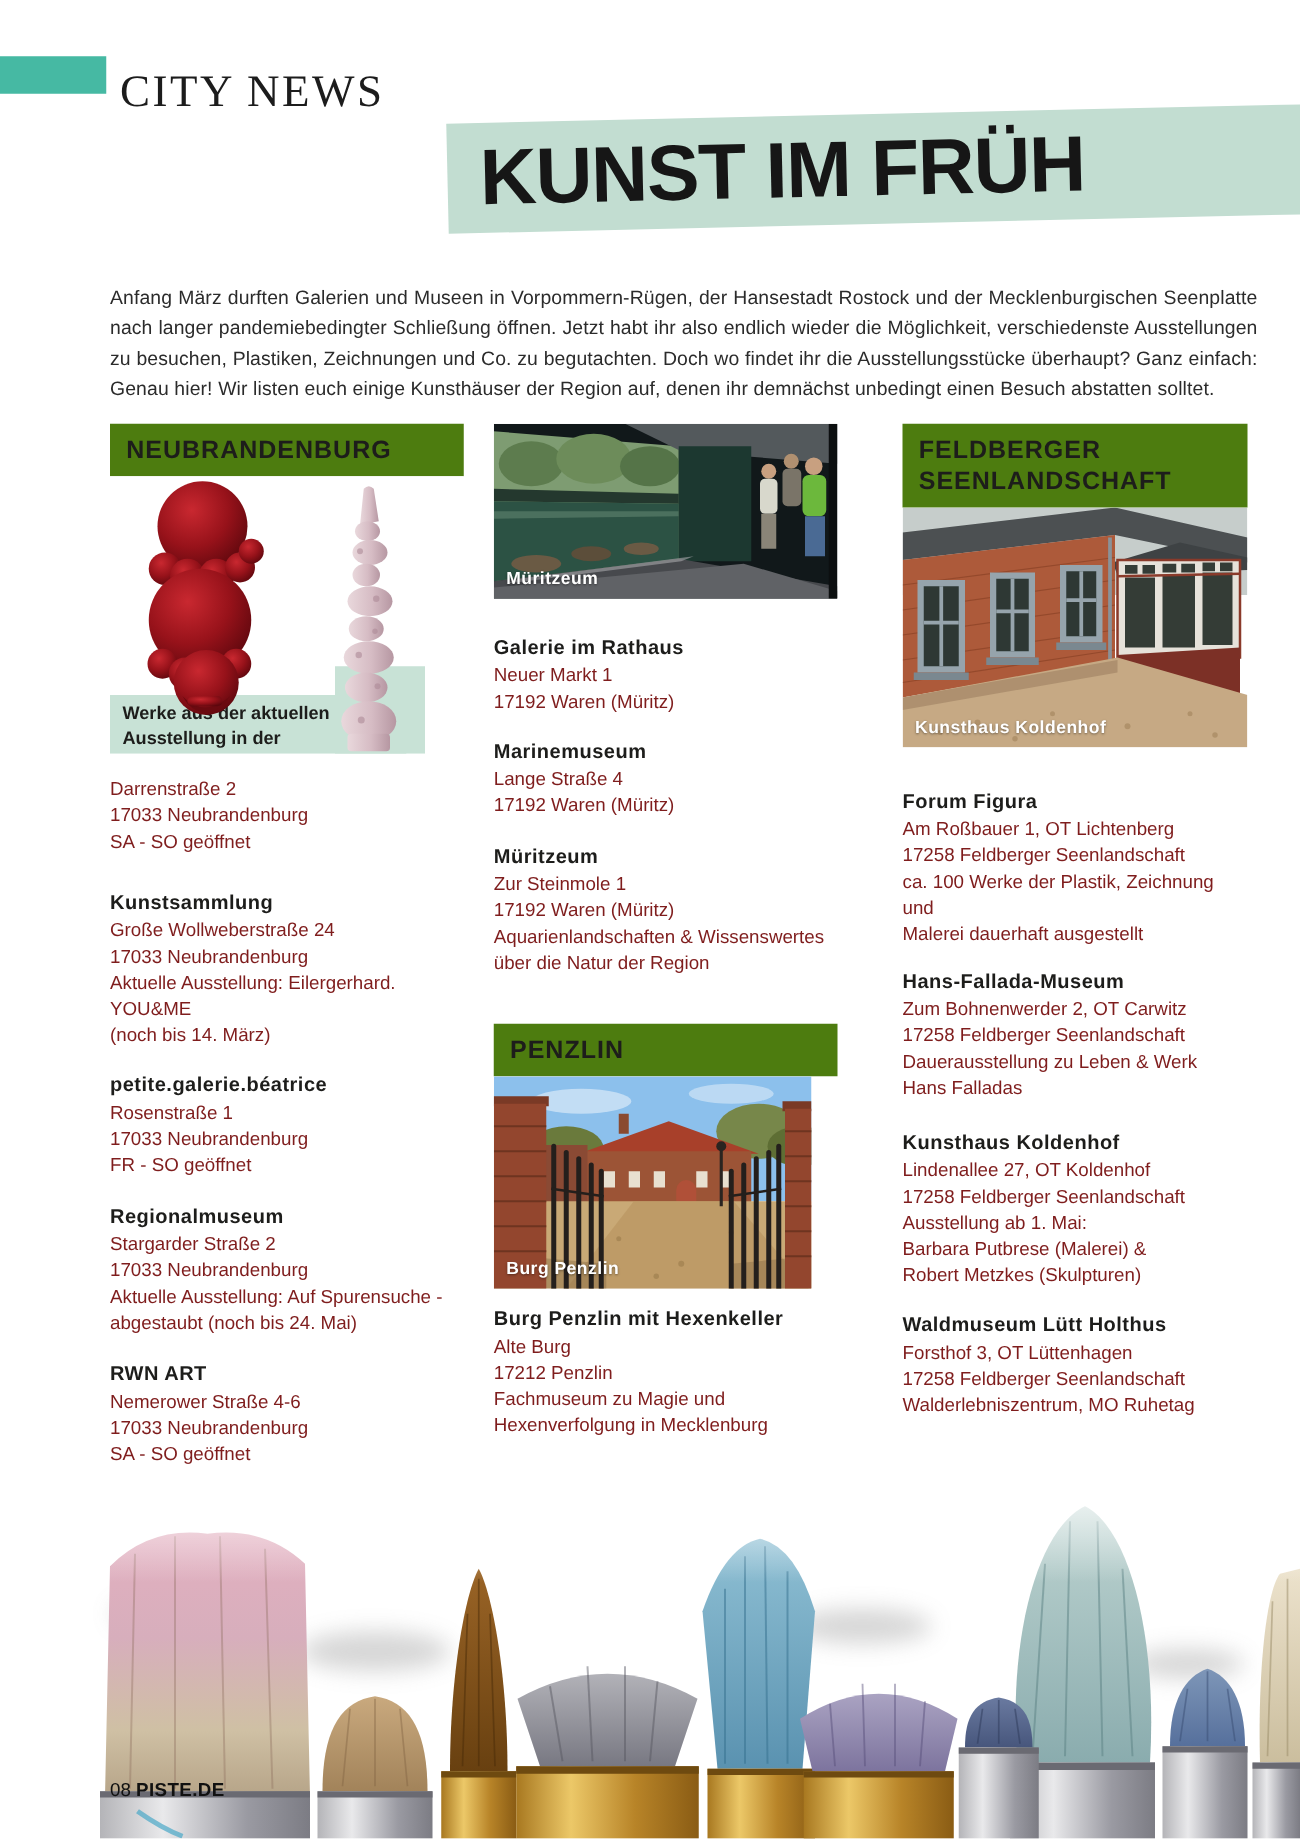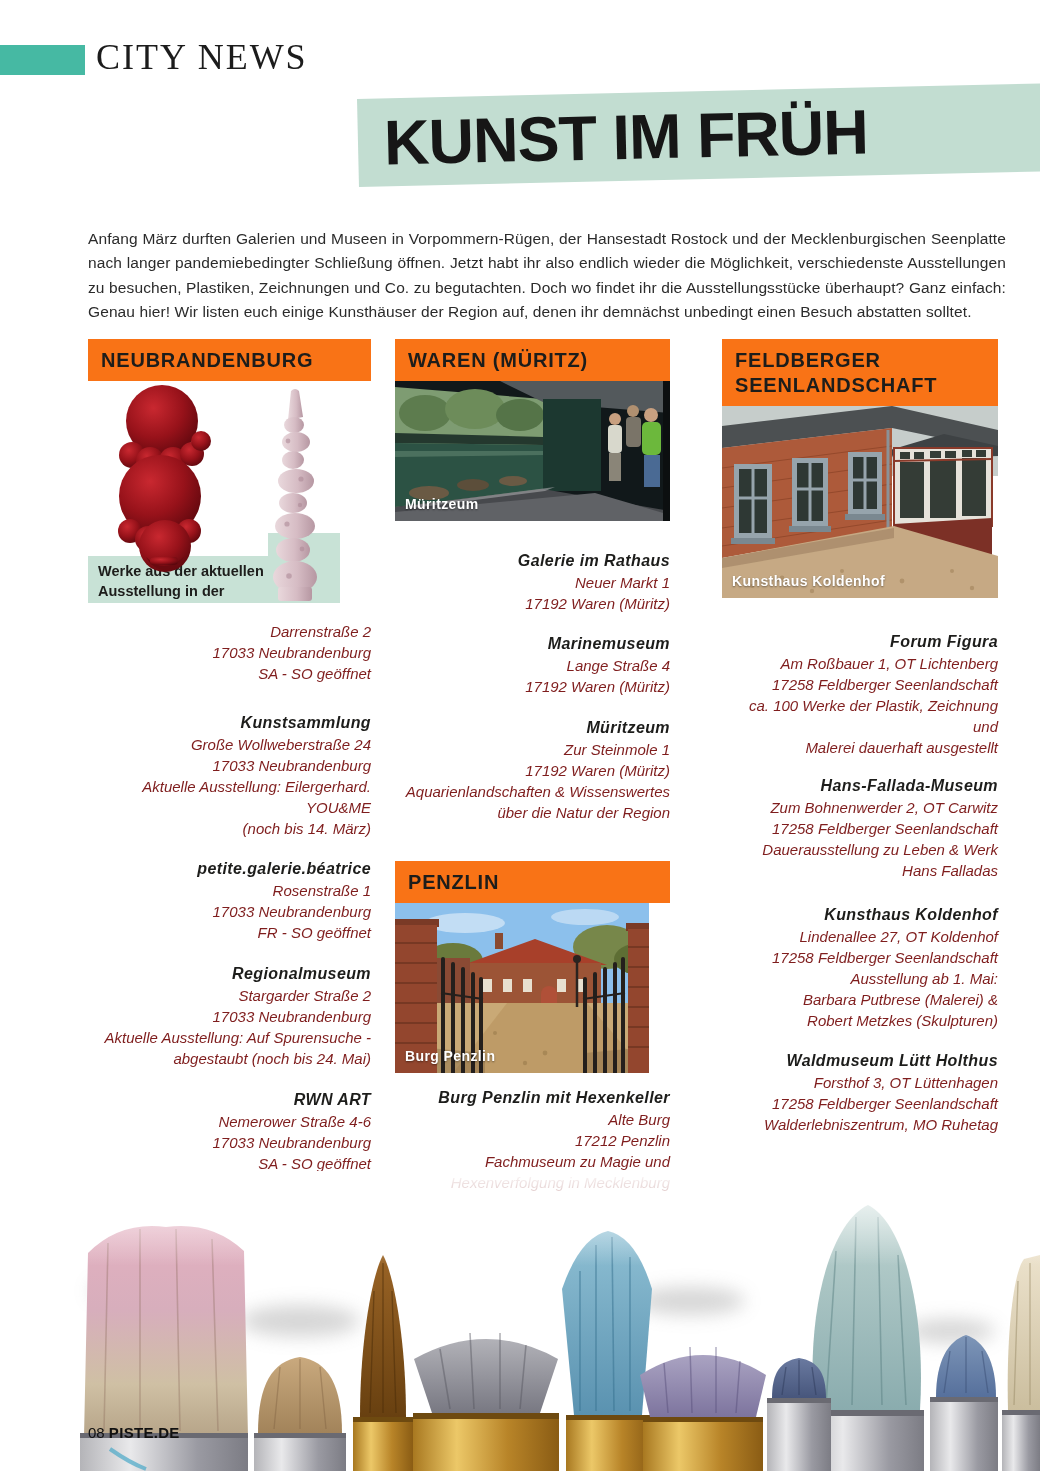--- a/index.html
+++ b/index.html
@@ -1,45 +1,45 @@
 <!DOCTYPE html>
 <html><head>
 <meta charset="utf-8">
 <style>
   html,body{margin:0;padding:0;background:#ffffff;}
   .page{position:relative;width:1040px;height:1471px;background:#fff;overflow:hidden;
         font-family:"Liberation Sans",sans-serif;color:#1d1d1b;}
   
   .brand-block{position:absolute;left:0;top:45px;width:85px;height:30px;background:#46b9a3;}
-  .kicker{position:absolute;left:96px;top:36px;font-family:"Liberation Serif",serif;
+  .kicker{position:absolute;left:96px;top:52px;font-family:"Liberation Serif",serif;
           font-size:36px;letter-spacing:2px;color:#1c1c1c;}
   
   .headline-band{position:absolute;left:357px;top:99px;width:820px;height:88px;background:#c2ddd1;
                  transform:rotate(-1.3deg);transform-origin:left top;display:flex;align-items:center;}
   .headline-text{font-size:63px;font-weight:800;letter-spacing:-1px;color:#161616;
                  padding-left:26px;white-space:nowrap;}
   
   .intro{position:absolute;left:88px;top:211px;width:918px;font-size:15.5px;line-height:24.5px;
          font-weight:300;color:#2b2b2b;letter-spacing:.1px;text-align:justify;}
   
   .col{position:absolute;top:339px;}
   .col1{left:88px;width:283px;}
   .col2{left:395px;width:275px;}
   .col3{left:722px;width:276px;}
-  .band{background:#f97316;font-weight:800;font-size:20px;letter-spacing:.8px;
+  .band{background:#4d7c0f;font-weight:800;font-size:20px;letter-spacing:.8px;
         padding:9px 8px 8px 13px;line-height:25px;color:#1d1d1b;}
   .figure{position:relative;overflow:hidden;}
   .figure svg{display:block;}
   .img-label{position:absolute;left:10px;bottom:9px;color:#fff;font-weight:800;font-size:14px;
              letter-spacing:.4px;text-shadow:0 1px 2px rgba(0,0,0,.45);z-index:3;}
   .mint-patch{position:absolute;left:180px;top:152px;width:72px;height:70px;background:#c8e2d6;z-index:0;}
   .caption{position:absolute;left:0;top:175px;width:237px;height:47px;box-sizing:border-box;
            background:#c8e2d6;padding:6px 10px;font-weight:800;font-size:14.5px;line-height:19.5px;z-index:1;}
   .sculpt{position:absolute;left:0;top:0;z-index:2;}
-  .entry{text-align:right;font-style:italic;}
+  .entry{text-align:left;}
   .entry-name{font-weight:800;font-size:16px;line-height:22px;letter-spacing:.4px;}
   .entry-line{font-size:15px;line-height:21px;font-weight:300;color:#7f1d1d;}
   
   .brushes{position:absolute;left:0;top:1171px;z-index:0;}
   .footer{position:absolute;left:88px;top:1424px;z-index:5;font-size:15px;color:#111;}
   .footer .num{font-weight:400;}
   .footer .brand{font-weight:800;letter-spacing:.3px;}
 </style>
 </head>
 <body>
@@ -142,21 +142,20 @@
     </div>
     <div class="entry" style="margin-top:20px">
       <div class="entry-name">RWN ART</div>
       <div class="entry-line">Nemerower Straße 4-6</div>
       <div class="entry-line">17033 Neubrandenburg</div>
       <div class="entry-line">SA - SO geöffnet</div>
     </div>
   </div>
 
   <div class="col col2">
-    <div class="band">WAREN (MÜRITZ)</div>
 
     <div class="figure" style="width:275px;height:140px;">
       <svg width="275" height="140" viewBox="0 0 275 140">
         <rect width="275" height="140" fill="#11181a"></rect>
         <polygon points="0,6 148,18 148,108 0,126" fill="#7e9c72"></polygon>
         <g>
           <ellipse cx="30" cy="32" rx="26" ry="18" fill="#5d7c4e"></ellipse>
           <ellipse cx="80" cy="28" rx="30" ry="20" fill="#6d8c5a"></ellipse>
           <ellipse cx="125" cy="34" rx="24" ry="16" fill="#557448"></ellipse>
           <polygon points="0,52 148,56 148,64 0,62" fill="#24382e"></polygon>

